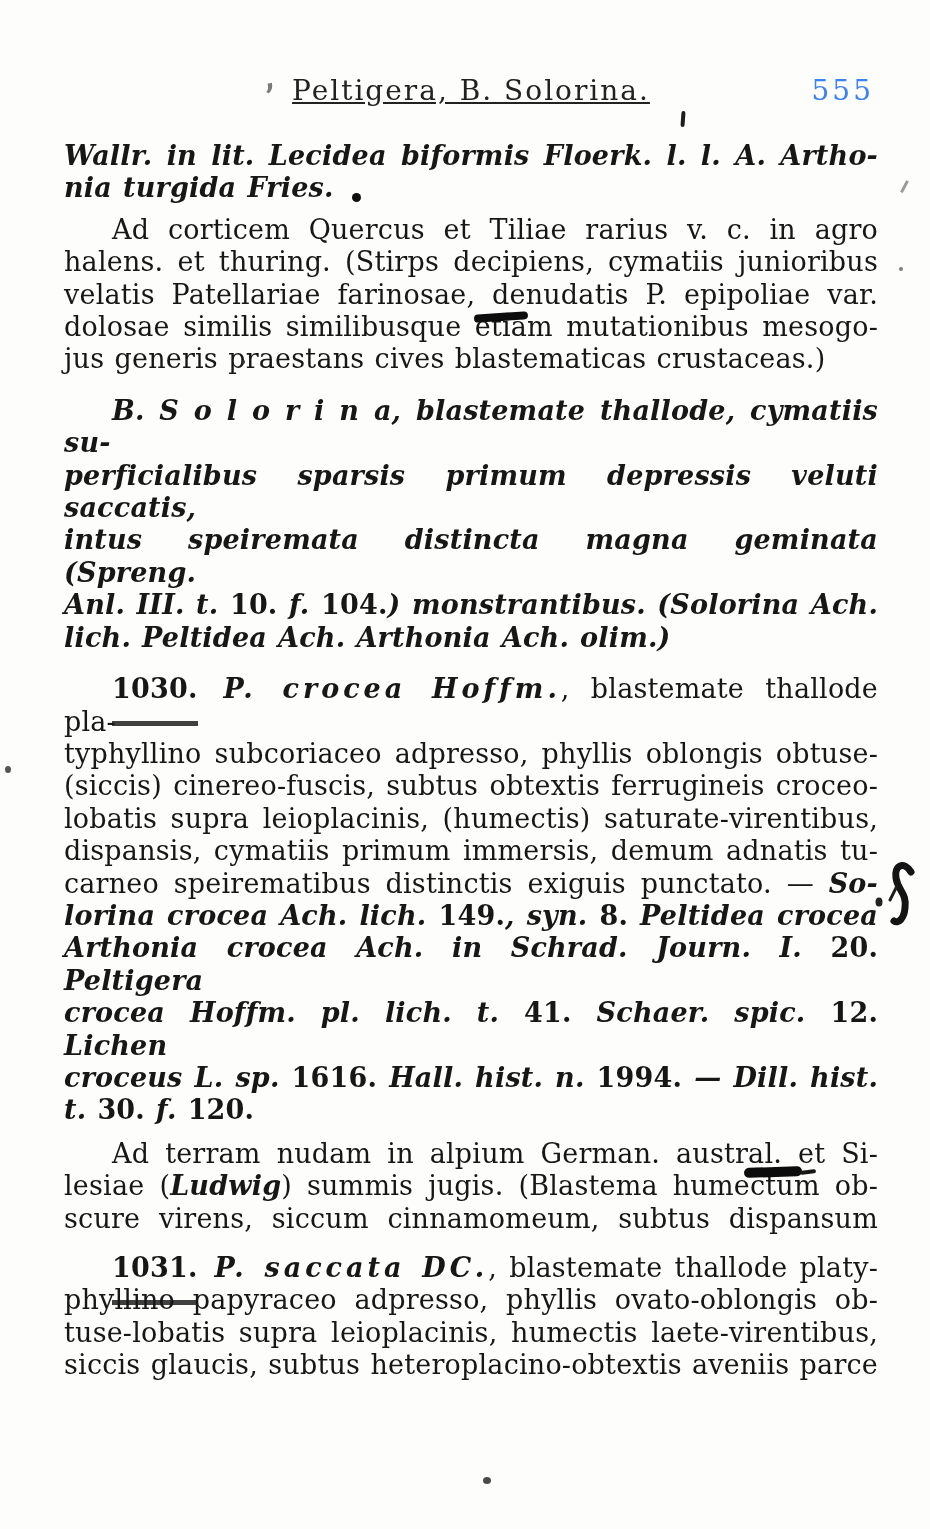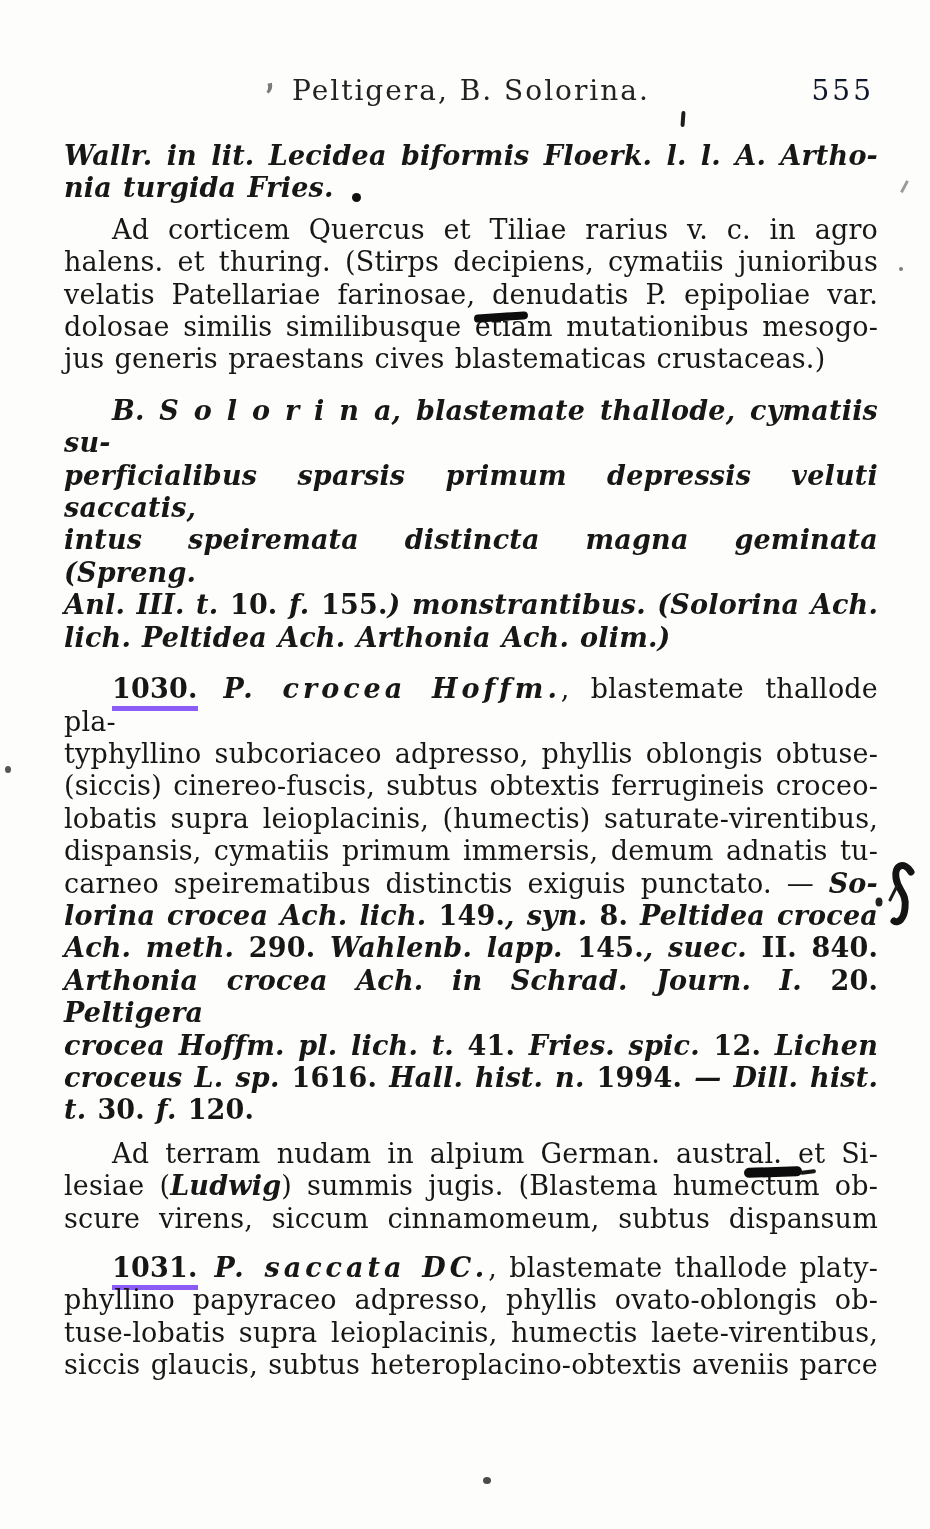--- a/index.html
+++ b/index.html
@@ -6,44 +6,44 @@
   .page{
     position:relative; width:930px; height:1529px;
     background:#fdfdfc; overflow:hidden;
     font-family:"DejaVu Serif", serif; color:#171717;
     -webkit-font-smoothing:antialiased;
   }
   
   .header{position:absolute; left:64px; top:74px; width:814px; height:34px;}
   .header-title{
     position:absolute; left:0; right:0; text-align:center;
-    font-size:28px; letter-spacing:2px; color:#222;
+    font-size:28px; letter-spacing:2px; color:#222;text-decoration:underline;
   }
   .page-number{
-    position:absolute; right:4px; top:0; font-size:28px; letter-spacing:3px; color:#0f172a;
+    position:absolute; right:4px; top:0; font-size:28px; letter-spacing:3px; color:#3b82f6;
   }
   
   #text-block{
     position:absolute; left:64px; top:140px; width:814px;
     font-size:27px; line-height:32.4px; word-spacing:1.5px; letter-spacing:0.2px;
   }
   .para{margin:0;}
   .para:nth-child(2){margin-top:9px;}
   .para:nth-child(3){margin-top:19px;}
   .para:nth-child(4){margin-top:19px;}
   .para:nth-child(5){margin-top:11px;}
   .para:nth-child(6){margin-top:17px;}
   .indent .line:first-child{text-indent:48px;}
   .line{white-space:normal; hyphens:none;}
   .line.just{text-align:justify; text-align-last:justify; text-justify:inter-word;}
   .seg-r{font-style:normal; font-weight:400;text-align:center;}
   .seg-i{font-style:italic; font-weight:700;}
   .seg-b{font-style:normal; font-weight:700;}
   .seg-sp{font-style:italic; font-weight:700; letter-spacing:4px;}
-  .seg-num{font-style:normal; font-weight:700; border-bottom:5px solid #8b5cf6; padding-bottom:2px;}
+  .seg-num{font-style:normal; font-weight:700; border-bottom:5px solid #404040; padding-bottom:17px;}
   
   .artifact{position:absolute;}
   .comma-mark{left:266px; top:76px; font-size:34px; color:#7b7b7b; transform:rotate(-14deg); font-weight:700;}
   .tick-mark{left:681px; top:111px; width:4px; height:16px; background:#1d1d1d; transform:rotate(4deg); border-radius:2px;}
   .ink-dot{left:352px; top:193px; width:9px; height:9px; background:#0f0f0f; border-radius:50%;}
   .under-smudge{left:474px; top:313px; width:54px; height:8px; background:#0d0d0d; border-radius:4px; transform:rotate(-4deg);}
   .convexa-smudge{left:744px; top:1167px; width:58px; height:10px; background:#0c0c0c; border-radius:5px; transform:rotate(-2deg);}
   .convexa-tail{left:800px; top:1170px; width:16px; height:4px; background:#161616; border-radius:2px; transform:rotate(-8deg);}
   .margin-scribble{left:873px; top:858px; width:54px; height:84px;}
   .speck-bottom{left:483px; top:1477px; width:8px; height:7px; background:#2c2c2c; border-radius:50%; opacity:.85;}
@@ -71,34 +71,33 @@
         <div class="line just"><span class="seg-r">Ad corticem Quercus et Tiliae rarius v. c. in agro</span></div>
         <div class="line just"><span class="seg-r">halens. et thuring. (Stirps decipiens, cymatiis junioribus</span></div>
         <div class="line just"><span class="seg-r">velatis Patellariae farinosae, denudatis P. epipoliae var.</span></div>
         <div class="line just"><span class="seg-r">dolosae similis similibusque etiam mutationibus mesogo-</span></div>
         <div class="line"><span class="seg-r">jus generis praestans cives blastematicas crustaceas.)</span></div>
       </div>
       <div class="para indent">
         <div class="line just"><span class="seg-i">B. S o l o r i n a, blastemate thallode, cymatiis su-</span></div>
         <div class="line just"><span class="seg-i">perficialibus sparsis primum depressis veluti saccatis,</span></div>
         <div class="line just"><span class="seg-i">intus speiremata distincta magna geminata (Spreng.</span></div>
-        <div class="line just"><span class="seg-i">Anl. III. t. </span><span class="seg-b">10. </span><span class="seg-i">f. </span><span class="seg-b">155.</span><span class="seg-i">) monstrantibus. (Solorina Ach.</span></div>
+        <div class="line just"><span class="seg-i">Anl. III. t. </span><span class="seg-b">10. </span><span class="seg-i">f. </span><span class="seg-b">104.</span><span class="seg-i">) monstrantibus. (Solorina Ach.</span></div>
         <div class="line"><span class="seg-i">lich. Peltidea Ach. Arthonia Ach. olim.)</span></div>
       </div>
       <div class="para indent">
         <div class="line just"><span class="seg-num">1030.</span><span class="seg-sp"> P. crocea Hoffm.</span><span class="seg-r">, blastemate thallode pla-</span></div>
         <div class="line just"><span class="seg-r">typhyllino subcoriaceo adpresso, phyllis oblongis obtuse-</span></div>
         <div class="line just"><span class="seg-r">(siccis) cinereo-fuscis, subtus obtextis ferrugineis croceo-</span></div>
         <div class="line just"><span class="seg-r">lobatis supra leioplacinis, (humectis) saturate-virentibus,</span></div>
         <div class="line just"><span class="seg-r">dispansis, cymatiis primum immersis, demum adnatis tu-</span></div>
         <div class="line just"><span class="seg-r">carneo speirematibus distinctis exiguis punctato. — </span><span class="seg-i">So-</span></div>
         <div class="line just"><span class="seg-i">lorina crocea Ach. lich. </span><span class="seg-b">149.</span><span class="seg-i">, syn. </span><span class="seg-b">8. </span><span class="seg-i">Peltidea crocea</span></div>
-        <div class="line just"><span class="seg-i">Ach. meth. </span><span class="seg-b">290. </span><span class="seg-i">Wahlenb. lapp. </span><span class="seg-b">145.</span><span class="seg-i">, suec. </span><span class="seg-b">II. 840.</span></div>
         <div class="line just"><span class="seg-i">Arthonia crocea Ach. in Schrad. Journ. I. </span><span class="seg-b">20. </span><span class="seg-i">Peltigera</span></div>
-        <div class="line just"><span class="seg-i">crocea Hoffm. pl. lich. t. </span><span class="seg-b">41. </span><span class="seg-i">Fries. spic. </span><span class="seg-b">12. </span><span class="seg-i">Lichen</span></div>
+        <div class="line just"><span class="seg-i">crocea Hoffm. pl. lich. t. </span><span class="seg-b">41. </span><span class="seg-i">Schaer. spic. </span><span class="seg-b">12. </span><span class="seg-i">Lichen</span></div>
         <div class="line just"><span class="seg-i">croceus L. sp. </span><span class="seg-b">1616. </span><span class="seg-i">Hall. hist. n. </span><span class="seg-b">1994.</span><span class="seg-i"> — Dill. hist.</span></div>
         <div class="line"><span class="seg-i">t. </span><span class="seg-b">30. </span><span class="seg-i">f. </span><span class="seg-b">120.</span></div>
       </div>
       <div class="para indent">
         <div class="line just"><span class="seg-r">Ad terram nudam in alpium German. austral. et Si-</span></div>
         <div class="line just"><span class="seg-r">lesiae (</span><span class="seg-i">Ludwig</span><span class="seg-r">) summis jugis. (Blastema humectum ob-</span></div>
         <div class="line just"><span class="seg-r">scure virens, siccum cinnamomeum, subtus dispansum</span></div>
       </div>
       <div class="para indent">
         <div class="line just"><span class="seg-num">1031.</span><span class="seg-sp"> P. saccata DC.</span><span class="seg-r">, blastemate thallode platy-</span></div>

